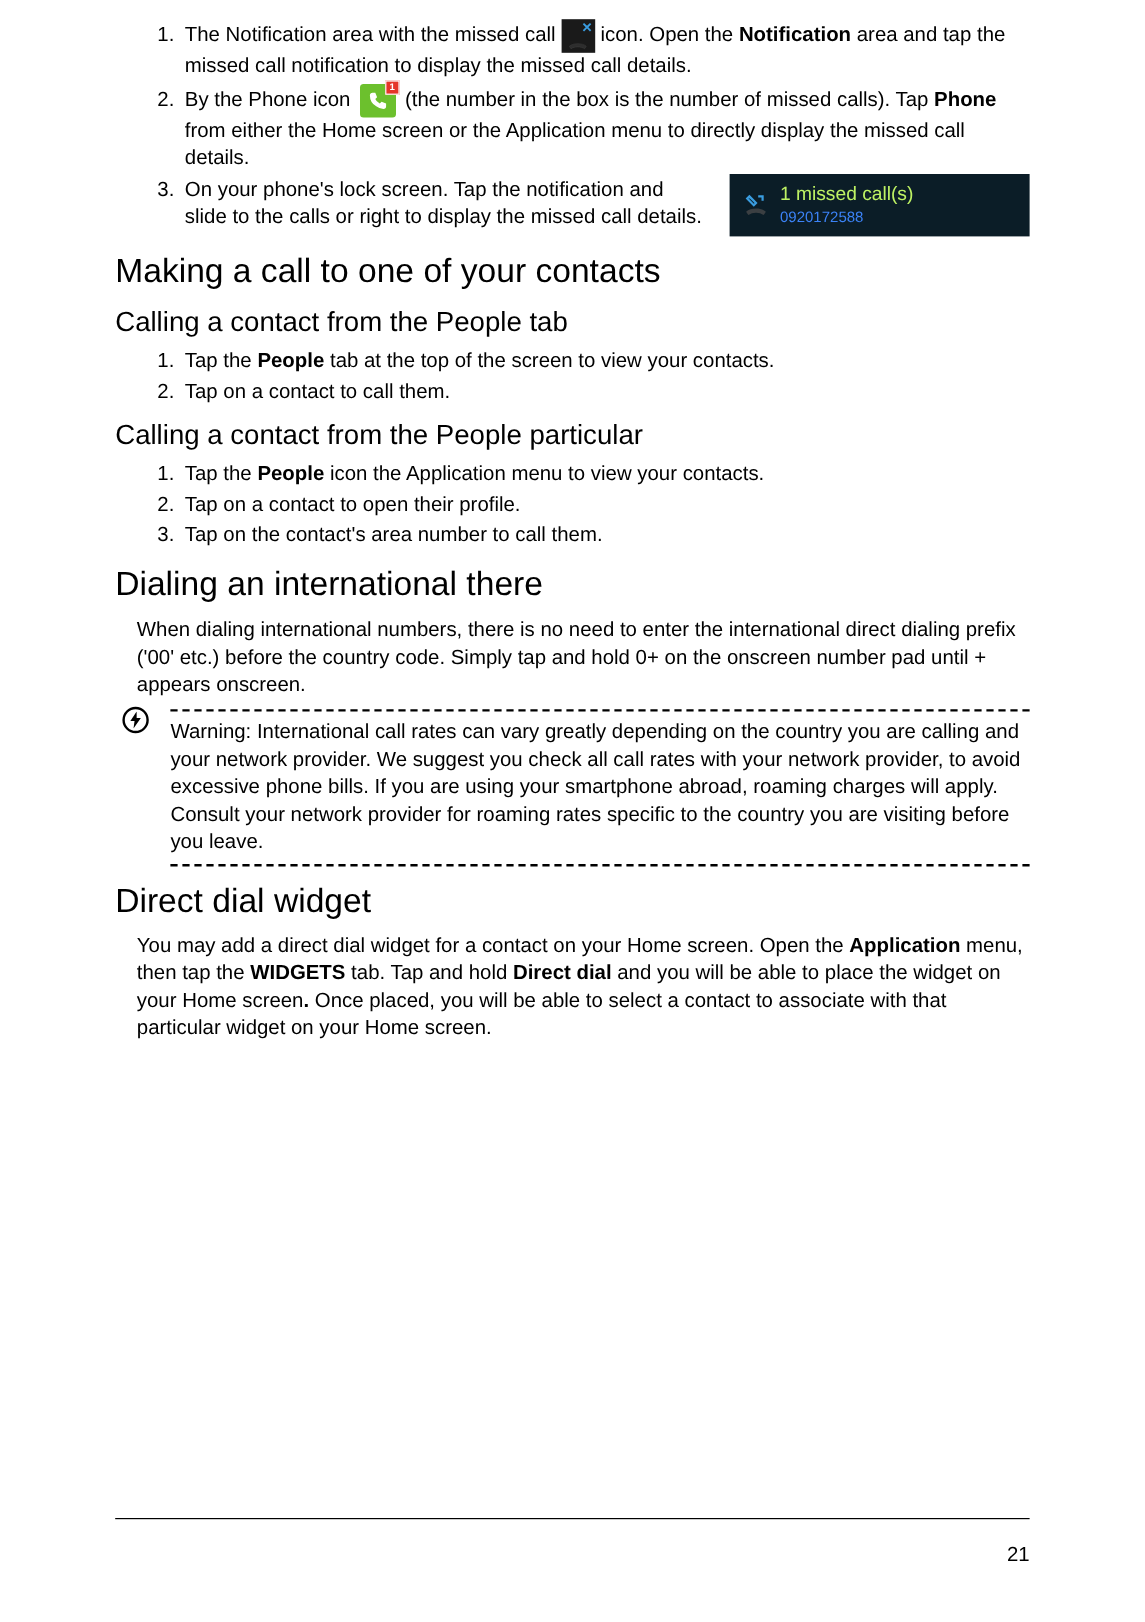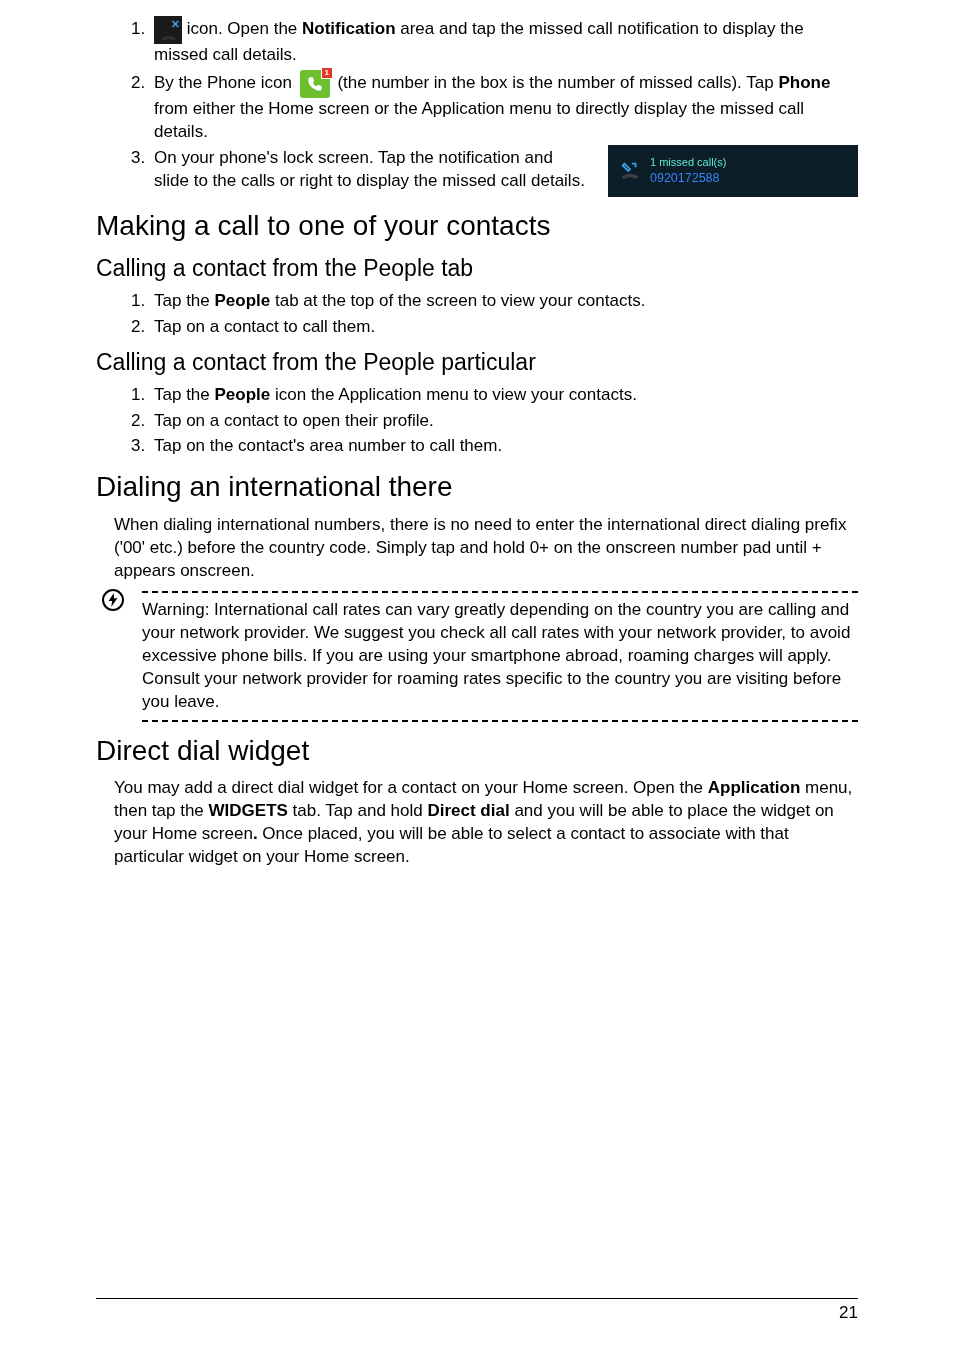--- a/index.html
+++ b/index.html
@@ -56,21 +56,21 @@
     margin-top: -2px;
   }
   .notif-banner .notif-icon {
     width: 24px;
     height: 26px;
     margin-right: 8px;
     display: flex;
     align-items: center;
     justify-content: center;
   }
-  .notif-banner .notif-text1 { font-size: 11px; color: #5eead4; }
+  .notif-banner .notif-text1 { font-size: 16px; color: #bef264; }
   .notif-banner .notif-text2 { font-size: 12.5px; color: #3b82f6; }
   .missed-icon-dark {
     background: #1a1a1a;
     width: 28px;
     height: 28px;
     display: inline-flex;
     align-items: flex-end;
     justify-content: center;
     padding-bottom: 2px;
     position: relative;
@@ -141,40 +141,40 @@
   .dashed-bottom {
     border: none;
     border-top: 2px dashed #000;
     margin: 6px 0 2px 0;
   }
   .warning-text {
     font-weight: normal;
   }
   .footer {
     position: absolute;
-    bottom: 27px;
+    bottom: 44px;
     left: 96px;
     right: 96px;
     border-top: 1px solid #000;
-    padding-top: 3px;
+    padding-top: 19px;
     text-align: right;
     font-size: 17px;
   }
   .notif-phone-icon{
     width:22px;height:22px;
   }
 </style>
 </head>
 <body>
 
 <div class="content">
 
 <ol>
   <li>
-    <span class="missed-icon-dark">
+    <span>The Notification area with the missed call </span><span class="missed-icon-dark">
       <svg width="17" height="14" viewBox="0 0 24 18">
             <path d="M2 14 C6 10 18 10 22 14 L20 17 C16 14 8 14 4 17 Z" fill="#2d2d2d" stroke="#444" stroke-width="0.5"></path>
           </svg>
       <span class="xmark">✕</span>
     </span><span> icon. Open the </span><b>Notification</b><span> area and tap the missed call notification to display the missed call details.</span>
   </li>
   <li>
     <span>By the Phone icon </span><span class="phone-icon-green">
       <svg width="18" height="18" viewBox="0 0 24 24">
             <path d="M6 3 Q3 3 3 6 Q3 14 10 18 Q14 21 18 21 Q21 21 21 18 L21 15 L16 13 L14 15 Q10 13 9 10 L11 8 L9 3 Z" fill="#fff"></path>

